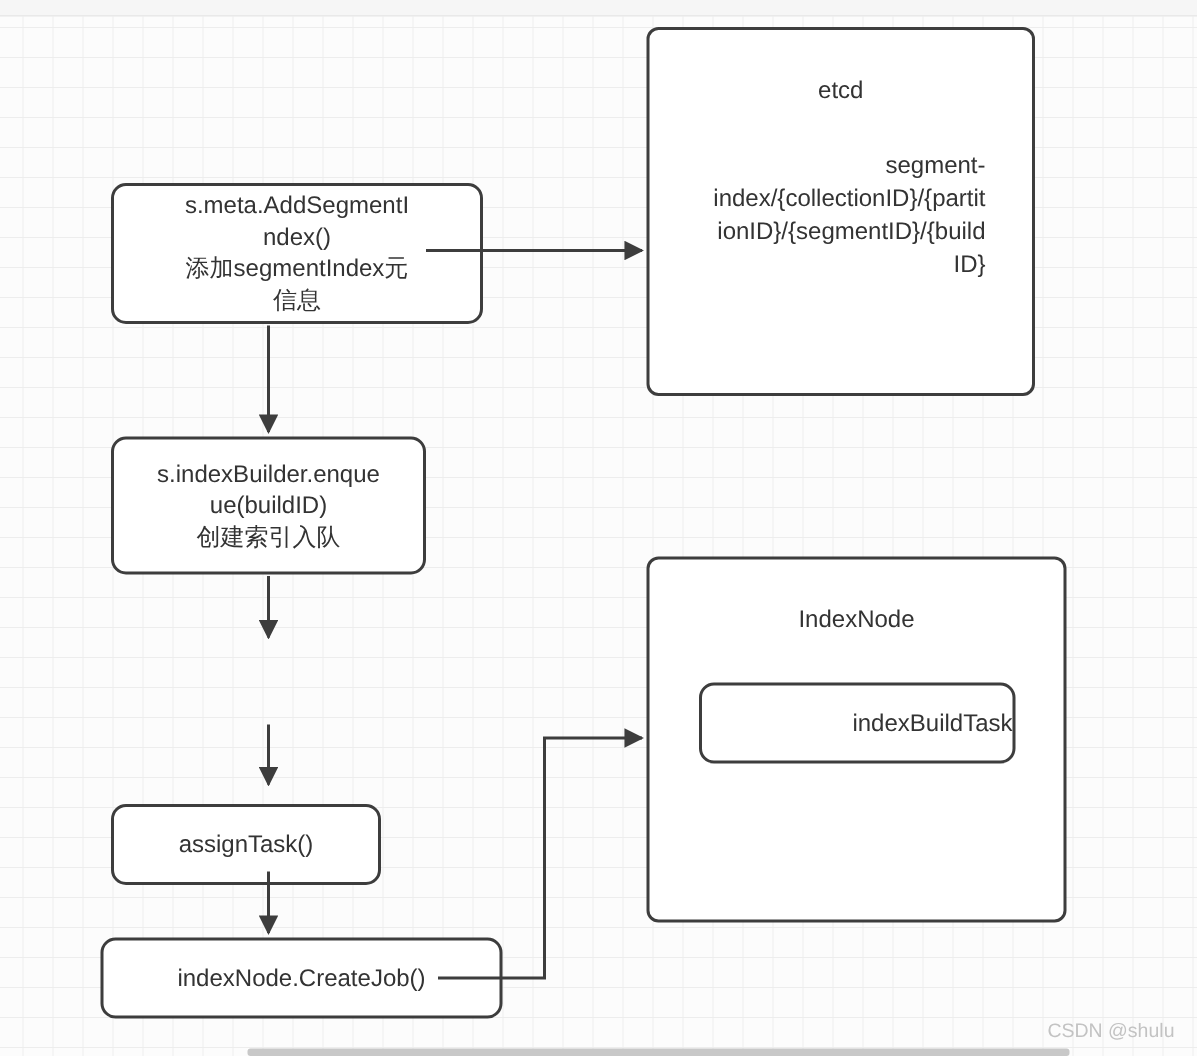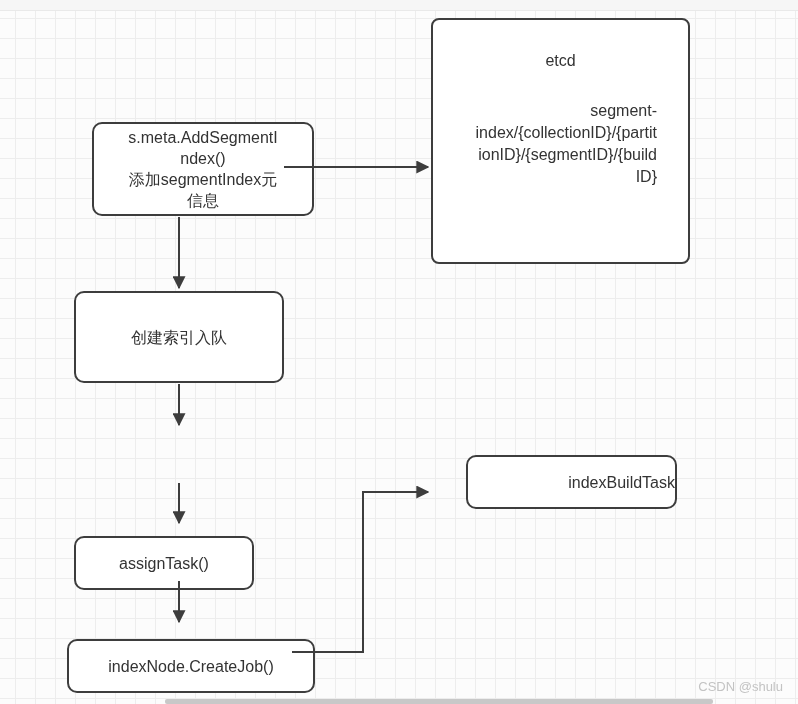--- a/index.html
+++ b/index.html
@@ -39,25 +39,25 @@
     background:#ffffff;
     border:2px solid #3d3d3d;
     border-radius:10px;
     box-sizing:border-box;
     display:flex;flex-direction:column;
     align-items:center;justify-content:center;
     text-align:center;
     font-size:16px;line-height:21px;
   }
   .node .wrapline{display:block;max-width:154px;margin:0 auto;overflow-wrap:break-word;word-wrap:break-word;}
-  #b-step1{left:74px;top:122px;width:222px;height:94px;margin-left:18px;}
+  #b-step1{left:74px;top:122px;width:248px;height:94px;}
   #b-step2{left:74px;top:291px;width:210px;height:92px;}
   #b-step3{left:74px;top:428px;width:210px;height:54px;}
   #b-step4{left:74px;top:536px;width:180px;height:54px;}
-  #b-step5{left:67px;top:625px;width:248px;height:54px;margin-top:14px;}
+  #b-step5{left:67px;top:625px;width:268px;height:54px;}
   #b-task{left:466px;top:455px;width:211px;height:54px;align-items:flex-end;}
   #etcd-body{
     position:absolute;left:42px;top:80px;width:182px;
     font-size:16px;line-height:22px;text-align:right;color:#333333;
     overflow-wrap:break-word;word-wrap:break-word;
   }
   .connectors{
     position:absolute;left:0;top:0;width:798px;height:704px;
     pointer-events:none;
   }
@@ -77,27 +77,31 @@
 <div class="canvas">
 
   <div class="top-strip"></div>
 
 
   <div class="container" id="c-etcd">
     <div class="ctitle">etcd</div>
     <div id="etcd-body">segment-index/{collectionID}/{partitionID}/{segmentID}/{buildID}</div>
   </div>
 
+  <div class="container" id="c-indexnode">
+    <div class="ctitle">IndexNode</div>
+  </div>
 
   <div class="node" id="b-step1">
     <span class="wrapline">s.meta.AddSegmentIndex()</span>
     <span class="wrapline">添加segmentIndex元信息</span>
   </div>
 
   <div class="node" id="b-step2">
+    <span class="wrapline">s.indexBuilder.enqueue(buildID)</span>
     <span class="wrapline">创建索引入队</span>
   </div>
 
 
   <div class="node" id="b-step4">
     <span>assignTask()</span>
   </div>
 
   <div class="node" id="b-step5">
     <span>indexNode.CreateJob()</span>

